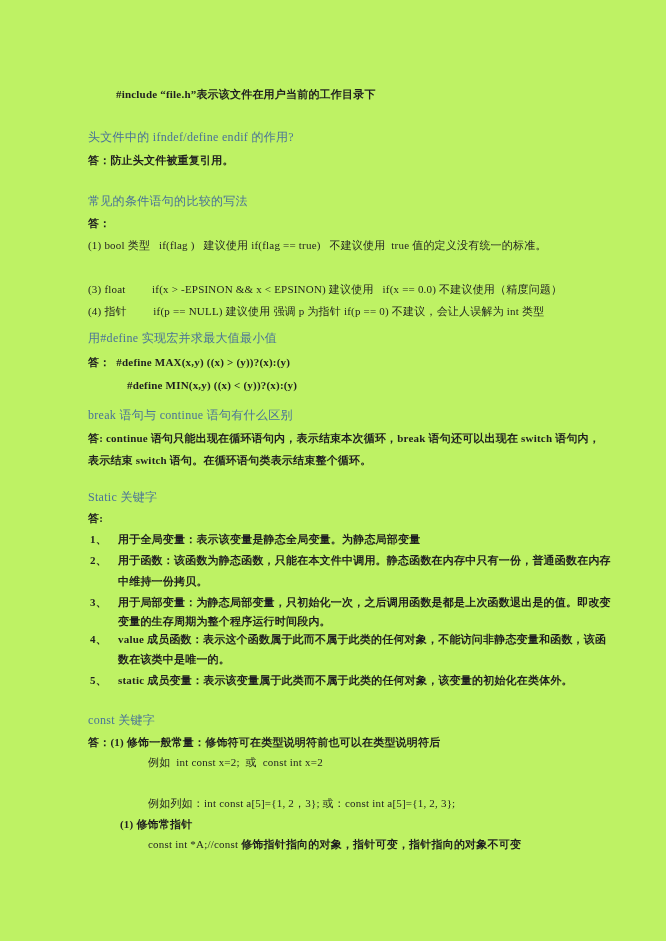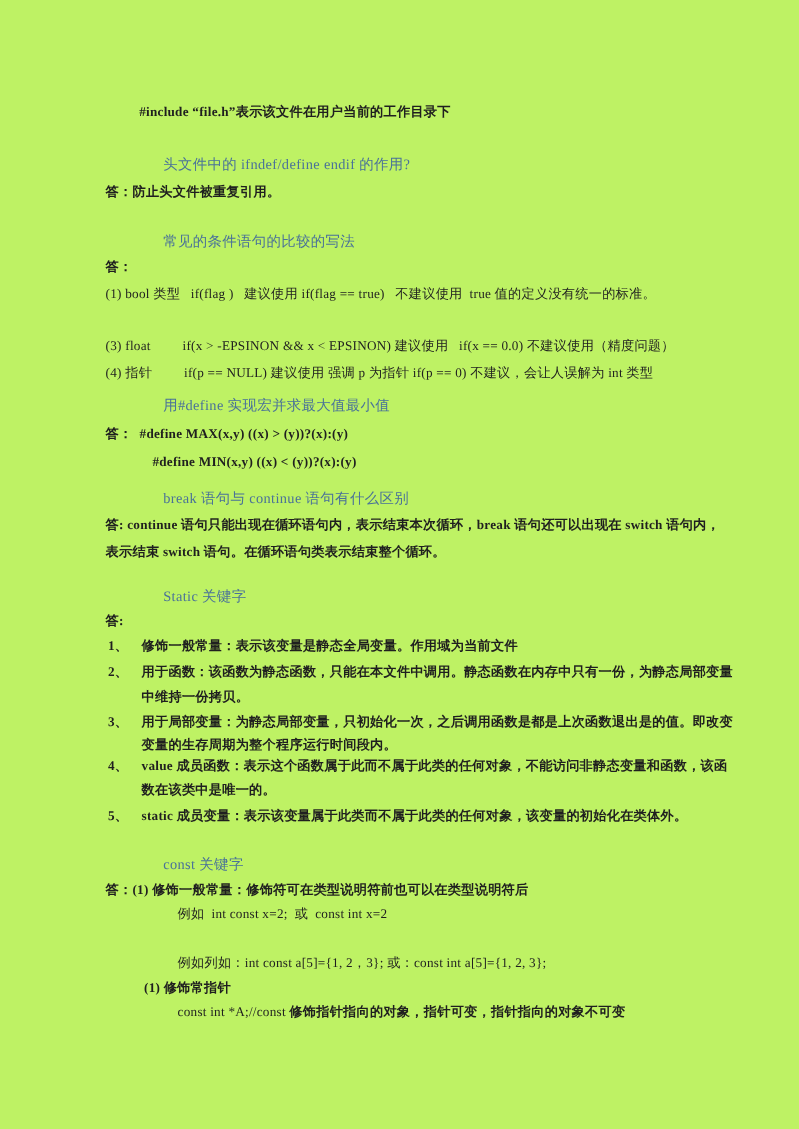--- a/index.html
+++ b/index.html
@@ -15,21 +15,20 @@
     white-space:pre;
     font-size:11px;
     line-height:15px;
     color:#1f1f1f;
     letter-spacing:0.2px;
   }
   .hd{
     color:#4a7299;
     font-size:12px;
     letter-spacing:0.3px;
-    margin-left:48px;
   }
   .b{font-weight:bold;}
   .num{display:inline-block;width:28px;font-weight:bold;}
 </style>
 </head>
 <body>
 
 <div class="page">
 
   <div class="ln b" style="left:116px;top:87px">#include “file.h”表示该文件在用户当前的工作目录下</div>
@@ -47,23 +46,23 @@
   <div class="ln hd" style="left:88px;top:331px">用#define 实现宏并求最大值最小值</div>
   <div class="ln b" style="left:127px;top:378px">#define MIN(x,y) ((x) &lt; (y))?(x):(y)</div>
 
   <div class="ln b" style="left:88px;top:431px">答: continue 语句只能出现在循环语句内，表示结束本次循环，break 语句还可以出现在 switch 语句内，</div>
   <div class="ln hd" style="left:88px;top:408px">break 语句与 continue 语句有什么区别</div>
   <div class="ln b" style="left:88px;top:453px">表示结束 switch 语句。在循环语句类表示结束整个循环。</div>
 
   <div class="ln hd" style="left:88px;top:490px">Static 关键字</div>
   <div class="ln b" style="left:88px;top:511px">答:</div>
 
-  <div class="ln" style="left:90px;top:532px"><span class="num">1、</span><span class="b">修饰一般常量：表示该变量是静态全局变量。作用域为当前文件</span></div>
+  <div class="ln" style="left:90px;top:532px"><span class="num">1、</span><span class="b">用于全局变量：表示该变量是静态全局变量。为静态局部变量</span></div>
 
-  <div class="ln" style="left:90px;top:553px"><span class="num">2、</span><span class="b">用于函数：该函数为静态函数，只能在本文件中调用。静态函数在内存中只有一份，为静态局部变量</span></div>
+  <div class="ln" style="left:90px;top:553px"><span class="num">2、</span><span class="b">用于函数：该函数为静态函数，只能在本文件中调用。静态函数在内存中只有一份，普通函数在内存</span></div>
   <div class="ln b" style="left:118px;top:574px">中维持一份拷贝。</div>
 
   <div class="ln" style="left:90px;top:595px"><span class="num">3、</span><span class="b">用于局部变量：为静态局部变量，只初始化一次，之后调用函数是都是上次函数退出是的值。即改变</span></div>
   <div class="ln b" style="left:118px;top:614px">变量的生存周期为整个程序运行时间段内。</div>
 
   <div class="ln" style="left:90px;top:632px"><span class="num">4、</span><span class="b">value 成员函数：表示这个函数属于此而不属于此类的任何对象，不能访问非静态变量和函数，该函</span></div>
   <div class="ln b" style="left:118px;top:652px">数在该类中是唯一的。</div>
 
   <div class="ln" style="left:90px;top:673px"><span class="num">5、</span><span class="b">static 成员变量：表示该变量属于此类而不属于此类的任何对象，该变量的初始化在类体外。</span></div>
 

